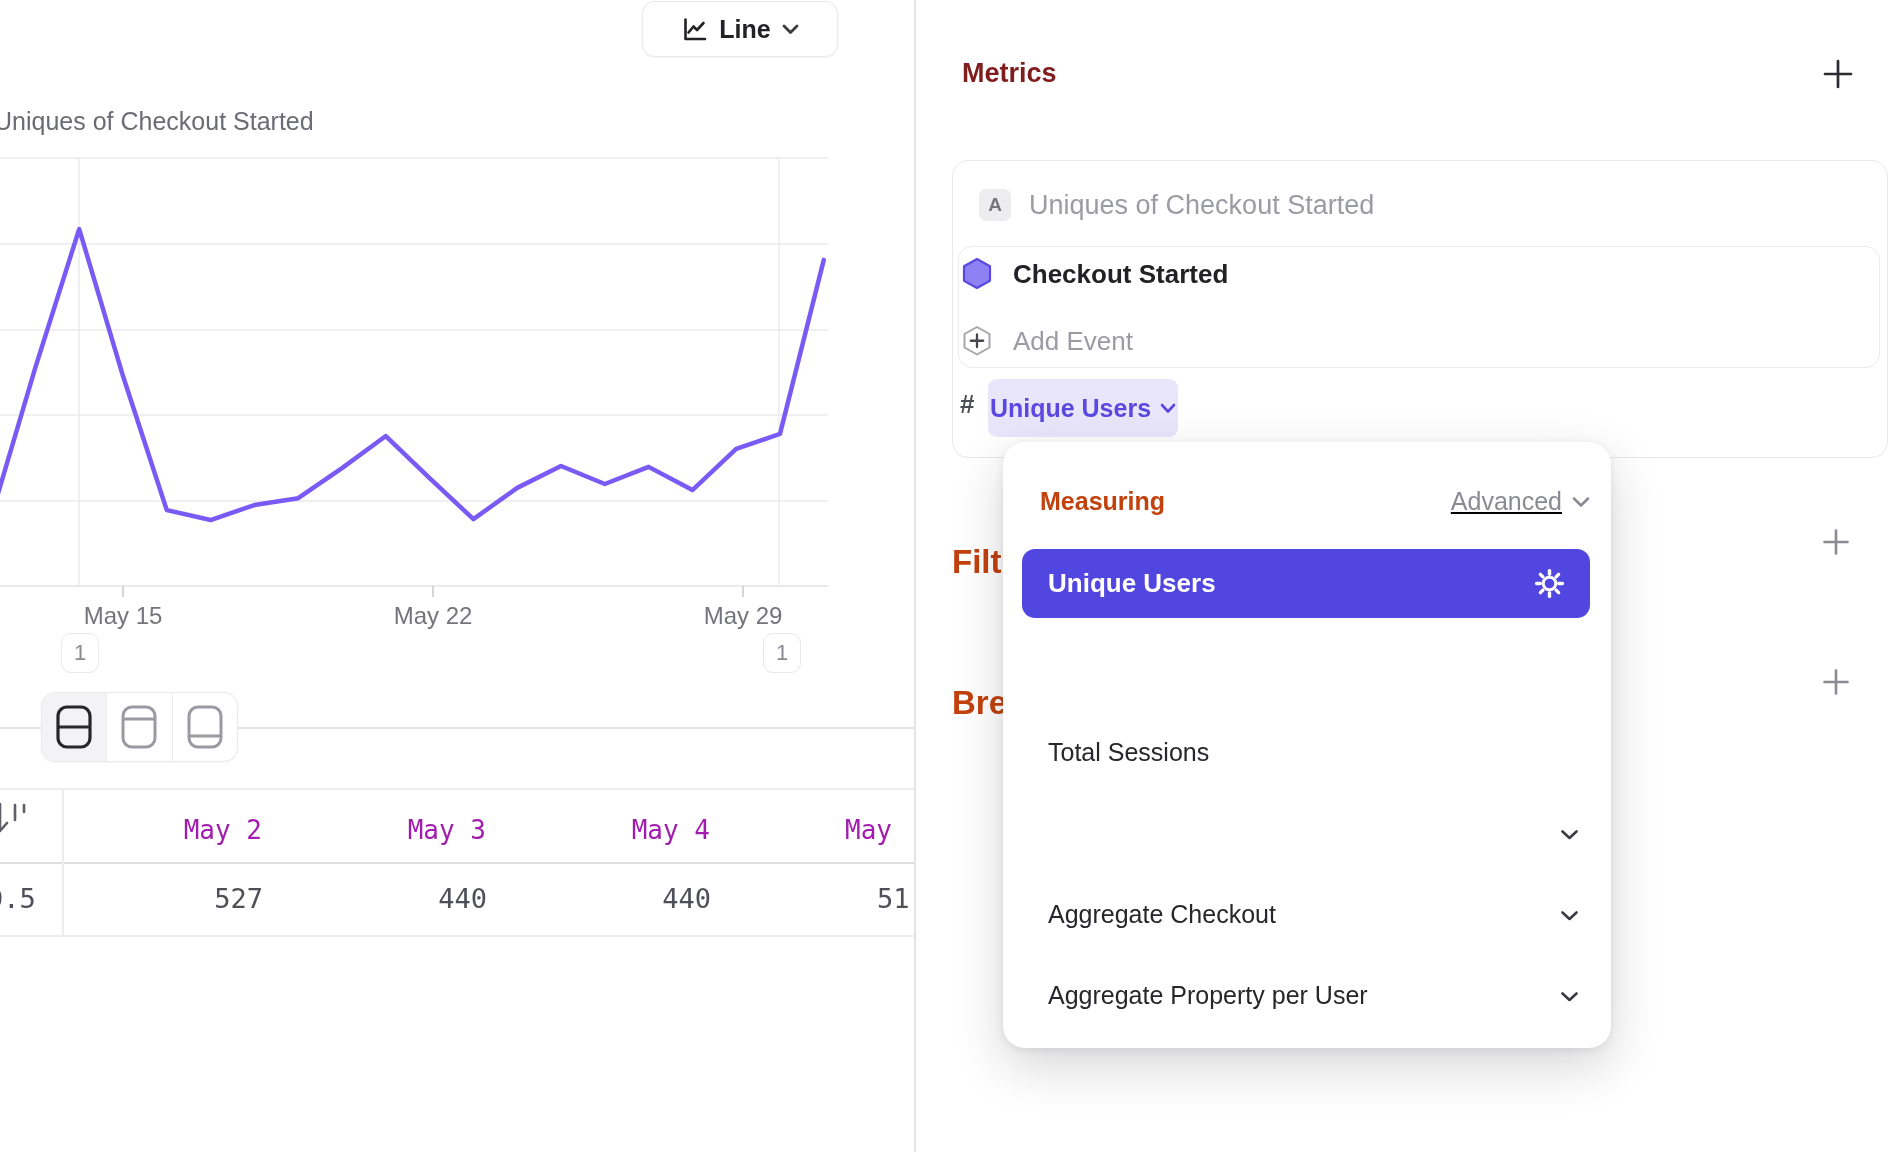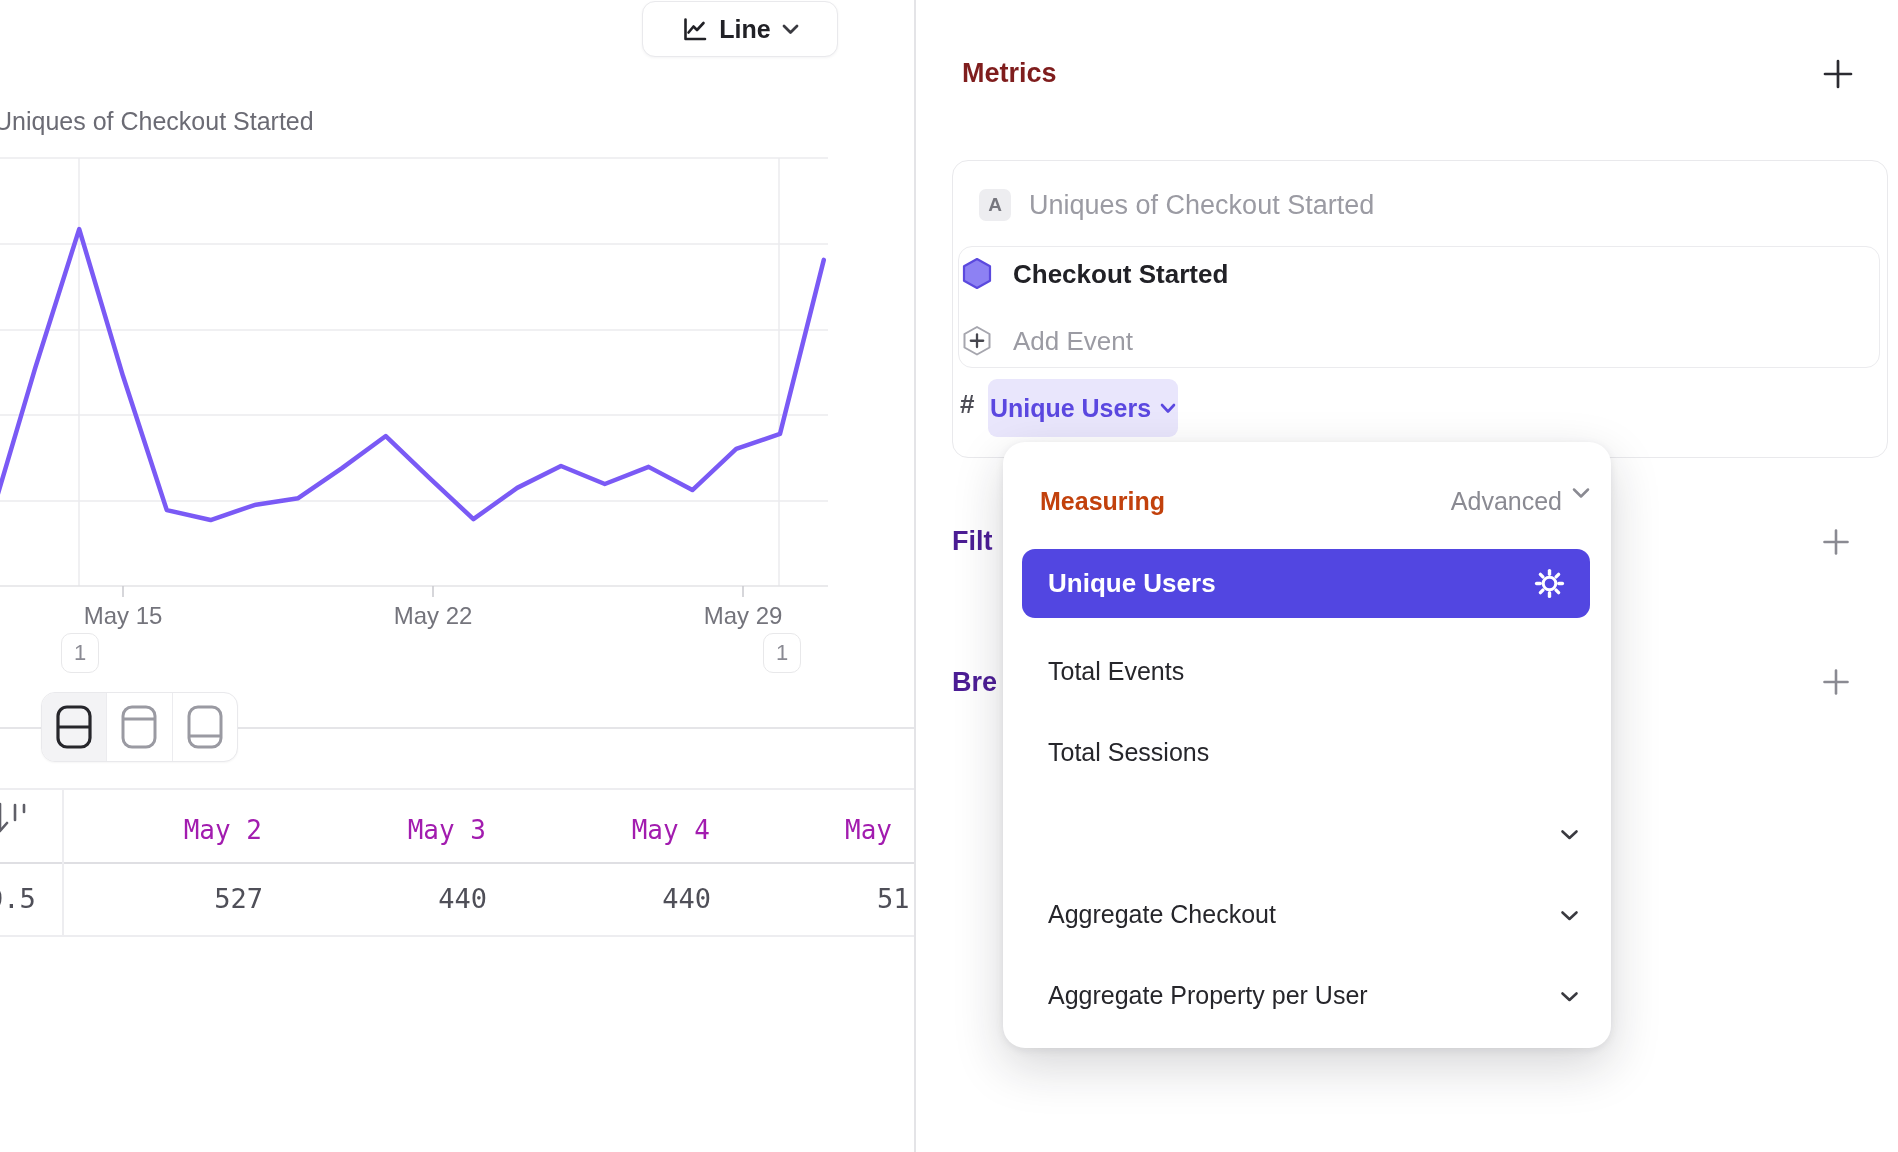--- a/index.html
+++ b/index.html
@@ -55,28 +55,28 @@
   .event-card{left:958px;top:246px;width:922px;height:122px;border:1.5px solid #ebebee;border-radius:14px;
     box-sizing:border-box;background:#fff;}
   .event-name{left:1013px;top:259px;font-size:26px;font-weight:700;color:#212126;white-space:nowrap;}
   .add-event-lbl{left:1013px;top:326px;font-size:26px;font-weight:500;color:#9b9ba3;white-space:nowrap;}
 
   .hash{left:960px;top:389px;font-size:26px;font-weight:600;color:#4e4e57;}
   .chip{left:988px;top:379px;width:190px;height:58px;border-radius:9px;background:#e9e6fc;
     display:flex;align-items:center;justify-content:center;gap:9px;cursor:pointer;}
   .chip .lbl{font-size:25px;font-weight:700;color:#5b48e0;}
 
-  .section-h{font-size:27px;font-weight:700;color:#4c1d95;}
+  .section-h{font-size:33px;font-weight:700;color:#c2410c;margin-top:17px;}
 
   
   .dropdown{left:1003px;top:442px;width:608px;height:606px;background:#fff;border-radius:22px;
     box-shadow:0 18px 50px rgba(25,25,40,.18),0 2px 8px rgba(25,25,40,.08);z-index:10;}
   .dd-measuring{left:1040px;top:487px;font-size:25px;font-weight:700;color:#c2410c;z-index:11;}
-  .dd-advanced{left:1430px;top:487px;width:160px;display:flex;justify-content:flex-end;
-    gap:10px;z-index:11;cursor:pointer;}
+  .dd-advanced{left:1430px;top:487px;width:160px;display:flex;align-items:center;justify-content:flex-end;
+    gap:10px;z-index:11;cursor:pointer;text-decoration:underline;}
   .dd-advanced .lbl{font-size:25px;color:#8a8a92;}
   .dd-selected{left:1022px;top:549px;width:568px;height:69px;border-radius:13px;background:#5246e1;
     z-index:11;display:flex;align-items:center;cursor:pointer;}
   .dd-selected .lbl{margin-left:26px;font-size:26px;font-weight:700;color:#fff;flex:1;}
   .dd-item{left:1048px;width:440px;height:32px;font-size:25px;font-weight:500;color:#26262b;
     z-index:11;cursor:pointer;white-space:nowrap;}
   .dd-chev{left:1560px;width:24px;height:32px;z-index:11;display:flex;align-items:center;}
 
   .plus-dark{stroke:#2b2b31;}
   .plus-gray{stroke:#8a8a92;}
@@ -234,21 +234,20 @@
         <line x1="2.6" y1="15.5" x2="6.2" y2="15.5"></line>
         <line x1="24.8" y1="15.5" x2="28.4" y2="15.5"></line>
         <line x1="6.4" y1="6.4" x2="8.9" y2="8.9"></line>
         <line x1="22.1" y1="22.1" x2="24.6" y2="24.6"></line>
         <line x1="6.4" y1="24.6" x2="8.9" y2="22.1"></line>
         <line x1="22.1" y1="8.9" x2="24.6" y2="6.4"></line>
       </g>
     </svg>
   </div>
 
-  <div class="abs dd-item" style="top:657px">Total Events</div>
   <div class="abs dd-item" style="top:738px">Total Sessions</div>
   <div class="abs dd-item" style="top:900px">Aggregate Checkout</div>
   <div class="abs dd-item" style="top:981px">Aggregate Property per User</div>
 
   <div class="abs dd-chev" style="top:819px">
     <svg width="19" height="12" viewBox="0 0 19 12">
         <polyline points="2.5,2.5 9.5,9 16.5,2.5" fill="none" stroke="#3a3a40" stroke-width="2.6" stroke-linecap="round" stroke-linejoin="round"></polyline>
       </svg>
   </div>
   <div class="abs dd-chev" style="top:900px">

